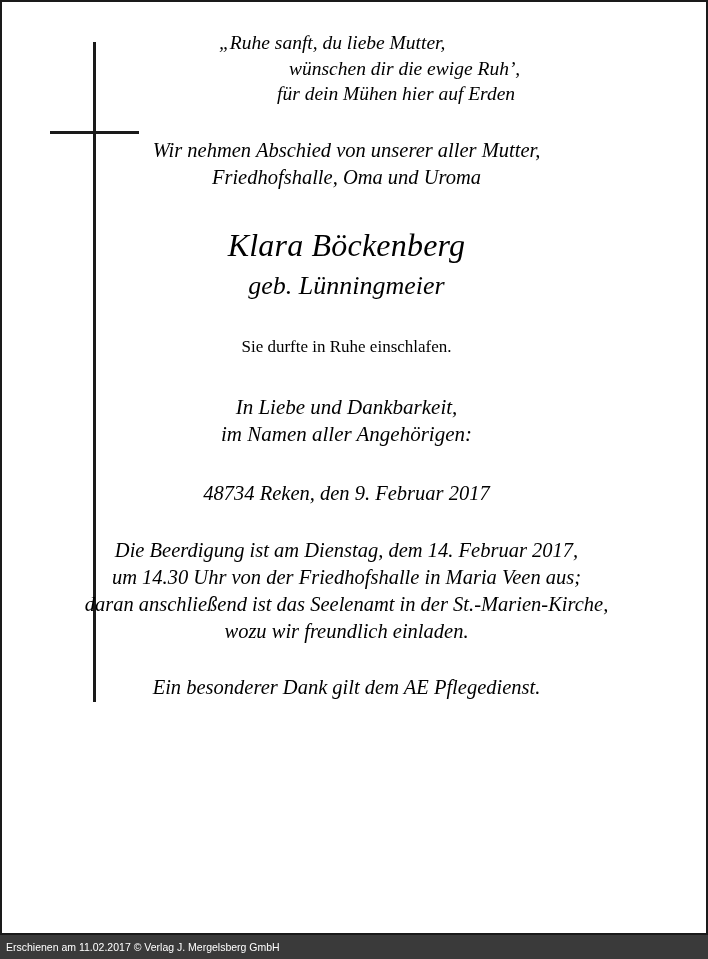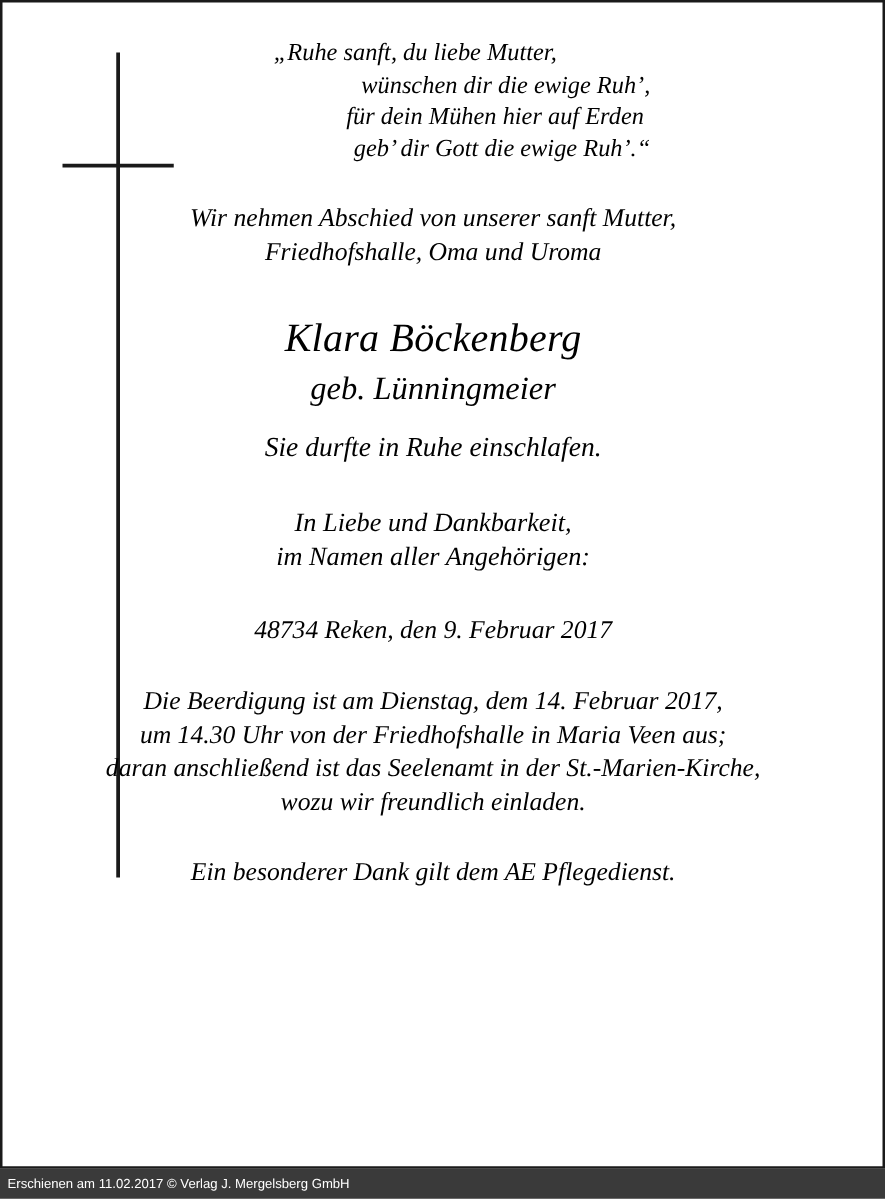--- a/index.html
+++ b/index.html
@@ -111,24 +111,23 @@
   }
 
   .dates {
     font-style: italic;
     font-size: 21px;
     line-height: 29px;
     margin-top: 3px;
   }
 
   .sentence {
-    font-style: italic;
-    font-size: 22px;
-    line-height: 27px;
-    margin-top: 20px;
+    font-size: 17px;
+    line-height: 27px;
+    margin-top: 34px;
   }
 
   .inlove {
     font-style: italic;
     font-size: 21px;
     line-height: 27px;
     margin-top: 34px;
   }
 
   .family {
@@ -185,25 +184,24 @@
       <div class="cross-vert"></div>
       <div class="cross-horz"></div>
     </div>
 
     <div class="text-column">
 
       <div class="verse">
         <span class="v-line l1">„Ruhe sanft, du liebe Mutter,</span>
         <span class="v-line l2">wünschen dir die ewige Ruh’,</span>
         <span class="v-line l3">für dein Mühen hier auf Erden</span>
-        <span class="v-line l4">geb’ dir Gott die ewige Ruh’.“</span>
       </div>
 
       <div class="farewell">
-        <div>Wir nehmen Abschied von unserer sanft Mutter,</div>
+        <div>Wir nehmen Abschied von unserer aller Mutter,</div>
         <div>Friedhofshalle, Oma und Uroma</div>
       </div>
 
       <div class="name">Klara Böckenberg</div>
       <div class="maiden">geb. Lünningmeier</div>
 
 
       <div class="sentence">Sie durfte in Ruhe einschlafen.</div>
 
       <div class="inlove">

